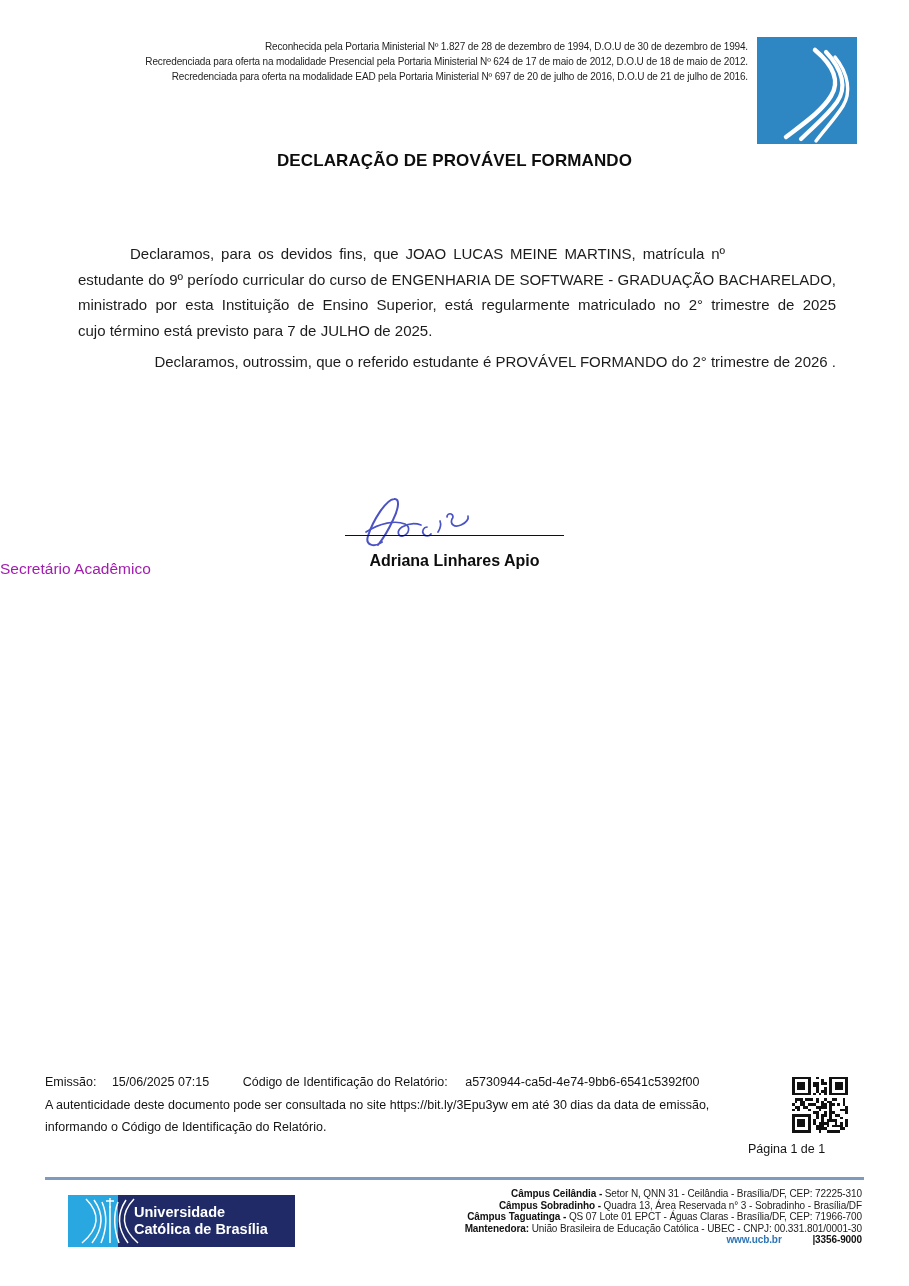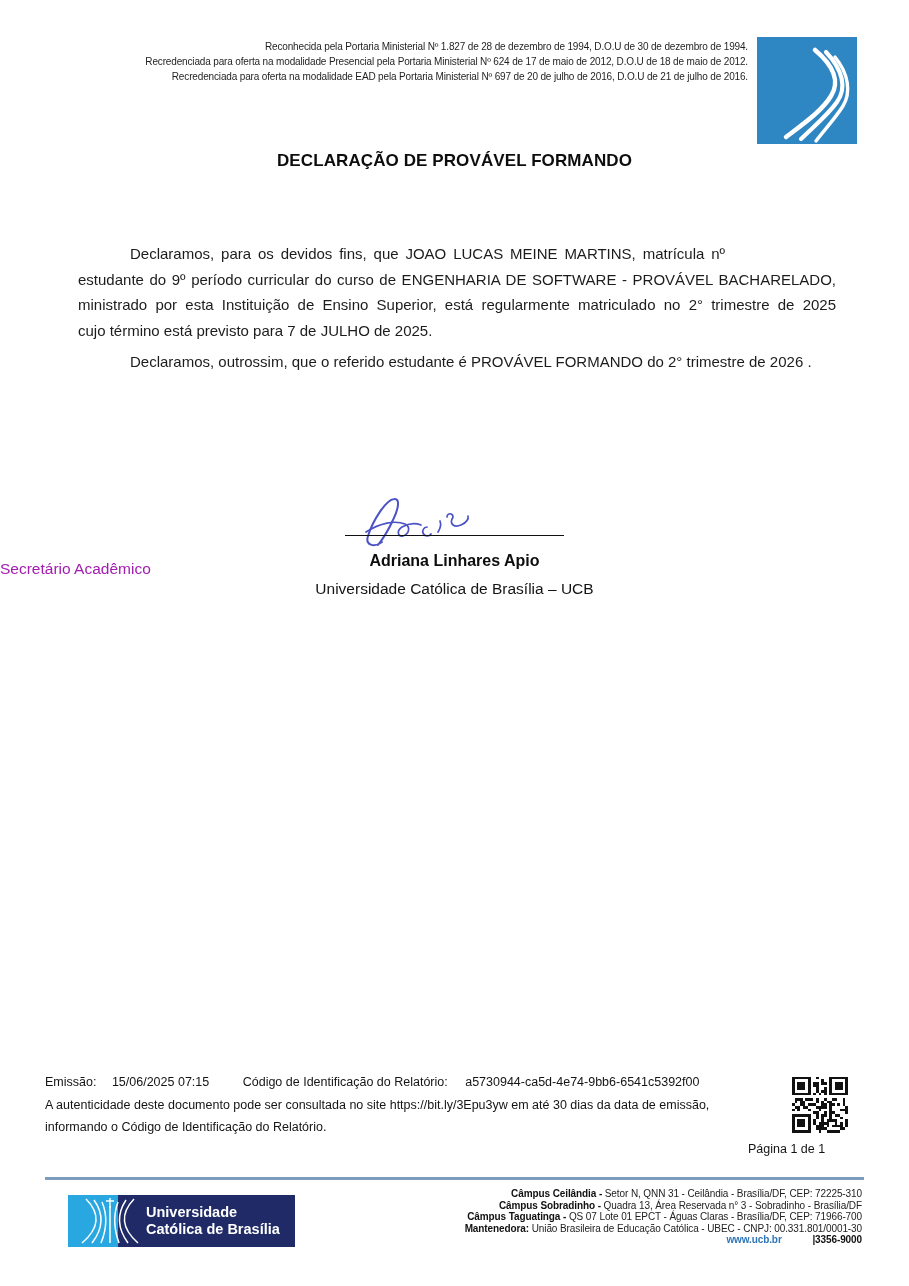--- a/index.html
+++ b/index.html
@@ -38,21 +38,21 @@
   }
 
   
   .doc-body {
     position: absolute; left: 78px; top: 241px; width: 758px;
     font-size: 15px; line-height: 25.5px; color: #1c1c1c;
   }
   .jline { text-align: justify; text-align-last: justify; }
   .line-first { width: 647px; padding-left: 52px; }
   .pline { width: 758px; }
-  .para2 { margin-top: 6px; padding-left: 52px; }
+  .para2 { margin-top: 6px; padding-left: 52px; text-align: right; }
 
   
   .sig-block { position: absolute; left: 0; top: 492px; width: 909px; height: 120px; }
   .sig-ink { position: absolute; left: 348px; top: 0; width: 150px; height: 56px; }
   .sig-line {
     position: absolute; left: 345px; top: 43px; width: 219px;
     border-bottom: 1.6px solid #101010;
   }
   .sig-name {
     position: absolute; top: 48px; left: 0; width: 100%;
@@ -95,21 +95,21 @@
   }
   .footer-logo {
     position: absolute; left: 68px; top: 1195px; width: 227px; height: 52px;
     display: flex;
   }
   .fl-light { width: 50px; height: 52px; background: #29a7e0; }
   .fl-navy {
     width: 177px; height: 52px; background: #1f2a66;
     color: #ffffff; font-weight: 700; font-size: 14.5px; line-height: 17.5px;
     display: flex; flex-direction: column; justify-content: center;
-    padding-left: 28px;
+    padding-left: 16px;
   }
   .fl-cathedral {
     position: absolute; left: 6px; top: 2px; width: 72px; height: 48px;
   }
   .footer-addresses {
     position: absolute; right: 47px; top: 1188px;
     text-align: right;
     font-size: 10px; line-height: 11.6px; letter-spacing: -0.1px;
     color: #222222;
   }
@@ -133,36 +133,35 @@
       <path d="M58 13 C 77 29 83 45 74 59 C 65 74 46 87 29 100" fill="none" stroke="#ffffff" stroke-width="4.5" stroke-linecap="round"></path>
       <path d="M69 15 C 86 33 90 51 80 65 C 70 79 56 90 44 102" fill="none" stroke="#ffffff" stroke-width="4.2" stroke-linecap="round"></path>
       <path d="M78 20 C 92 37 94 56 86 69 C 77 83 68 92 59 104" fill="none" stroke="#ffffff" stroke-width="3.4" stroke-linecap="round"></path>
     </svg>
   </div>
 
   <div class="doc-title">DECLARAÇÃO DE PROVÁVEL FORMANDO</div>
 
   <div class="doc-body">
     <div class="jline line-first">Declaramos, para os devidos fins, que JOAO LUCAS MEINE MARTINS, matrícula nº</div>
-    <div class="jline pline">estudante do 9º período curricular do curso de ENGENHARIA DE SOFTWARE - PROVÁVEL BACHARELADO,</div>
+    <div class="jline pline">estudante do 9º período curricular do curso de ENGENHARIA DE SOFTWARE - GRADUAÇÃO BACHARELADO,</div>
     <div class="jline pline">ministrado por esta Instituição de Ensino Superior, está regularmente matriculado no 2° trimestre de 2025</div>
     <div class="pline">cujo término está previsto para 7 de JULHO de 2025.</div>
     <div class="pline para2">Declaramos, outrossim, que o referido estudante é PROVÁVEL FORMANDO do 2° trimestre de 2026 .</div>
   </div>
 
   <div class="sig-block">
     <svg class="sig-ink" viewBox="0 0 150 56">
       <path d="M34 50 C 26 56 17 53 20 44 C 25 28 38 8 46 7 C 52 6 51 16 45 28 C 40 39 34 48 30 53" fill="none" stroke="#4a52c4" stroke-width="2" stroke-linecap="round"></path>
       <path d="M18 40 C 32 31 47 28 57 32 C 63 35 61 42 55 44 C 50 45 48 39 54 35 C 61 31 68 31 73 33" fill="none" stroke="#4a52c4" stroke-width="1.7" stroke-linecap="round"></path>
       <path d="M79 35 a4.5 4.5 0 1 0 4 7 M92 29 c1.5 4 0 8 -2 11 M99 25 a3 3 0 1 1 5 2 c-2 5 2 9 9 6 c5 -2 8 -6 7 -9" fill="none" stroke="#4a52c4" stroke-width="1.7" stroke-linecap="round"></path>
     </svg>
     <div class="sig-line"></div>
     <div class="sig-name">Adriana Linhares Apio</div>
     <div class="sig-role">Secretário Acadêmico</div>
-    <div class="sig-inst">Universidade Católica de Brasília – UCB</div>
   </div>
 
   <div class="emission">
     <div>
       <span>Emissão:</span>
       <span class="em-date">15/06/2025 07:15</span>
       <span class="em-code-label">Código de Identificação do Relatório:</span>
       <span class="em-code">a5730944-ca5d-4e74-9bb6-6541c5392f00</span>
     </div>
     <div>A autenticidade deste documento pode ser consultada no site https://bit.ly/3Epu3yw em até 30 dias da data de emissão,</div>

